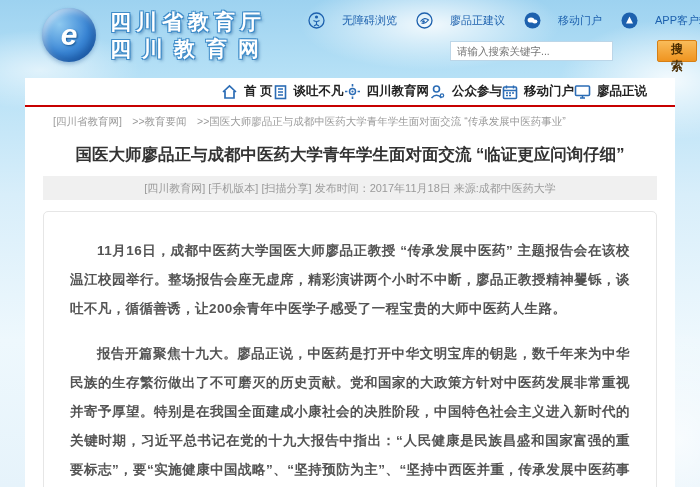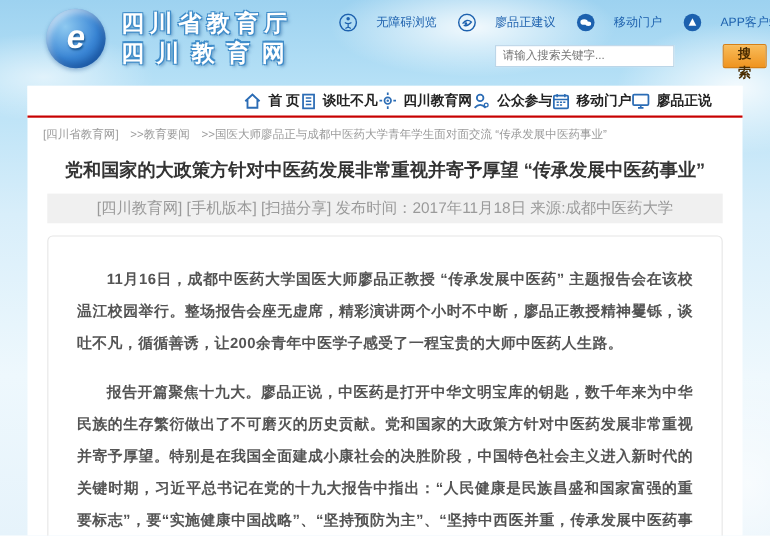--- a/index.html
+++ b/index.html
@@ -44,25 +44,25 @@
     font-family:inherit; padding-left:3px; }
 
   
   .col { position:absolute; left:25px; top:78px; width:650px; height:409px; background:#fff; }
 
   .nav { height:29px; display:flex; align-items:center; justify-content:flex-end;
     padding:0 28px; border-bottom:2px solid #c70000; background:#fff; }
   .nav-item { display:flex; align-items:center; gap:6px; font-size:12.5px; font-weight:bold; color:#222; cursor:pointer; white-space:nowrap; }
   .nav-item svg { display:block; }
 
-  .crumb { padding:8px 14px 6px; font-size:10.5px; color:#9a9a9a; cursor:pointer; }
+  .crumb { padding:8px 28px 6px; font-size:10.5px; color:#9a9a9a; cursor:pointer; }
 
   .title { margin:9px 24px 10px; text-align:center; font-size:16.5px; font-weight:bold; color:#333; }
 
-  .meta { margin:0 18px; background:#f0f0f0; text-align:center; font-size:14px; color:#9a9a9a; padding:5px 0 4px; }
+  .meta { margin:0 18px; background:#f0f0f0; text-align:center; font-size:11px; color:#9a9a9a; padding:5px 0 4px; }
 
   .bodybox { margin:11px 18px 0; border:1px solid #e6e6e6; border-radius:5px;
     padding:24px 26px 10px; font-size:13.5px; color:#545454; line-height:29px; letter-spacing:.4px; }
   .bodybox p { text-indent:2em; margin-bottom:16px; text-align:justify;font-weight:bold; }
 </style>
 </head>
 <body>
 
 <div class="page">
   <div class="cloud cloud1"></div>
@@ -192,21 +192,21 @@
               <rect x="1.5" y="2" width="14" height="9.5" rx="1" fill="none" stroke="#2b6cb5" stroke-width="1.6"></rect>
               <path d="M6 14 H11 M8.5 11.5 V14" stroke="#2b6cb5" stroke-width="1.5"></path>
             </svg>
           </span>
         <span>廖品正说</span>
       </div>
     </div>
 
     <div class="crumb">[四川省教育网]　&gt;&gt;教育要闻　&gt;&gt;国医大师廖品正与成都中医药大学青年学生面对面交流 “传承发展中医药事业”</div>
 
-    <div class="title">党和国家的大政策方针对中医药发展非常重视并寄予厚望 “传承发展中医药事业”</div>
+    <div class="title">国医大师廖品正与成都中医药大学青年学生面对面交流 “临证更应问询仔细”</div>
 
     <div class="meta">[四川教育网] [手机版本] [扫描分享] 发布时间：2017年11月18日  来源:成都中医药大学</div>
 
     <div class="bodybox">
       <p>11月16日，成都中医药大学国医大师廖品正教授 “传承发展中医药” 主题报告会在该校温江校园举行。整场报告会座无虚席，精彩演讲两个小时不中断，廖品正教授精神矍铄，谈吐不凡，循循善诱，让200余青年中医学子感受了一程宝贵的大师中医药人生路。</p>
       <p>报告开篇聚焦十九大。廖品正说，中医药是打开中华文明宝库的钥匙，数千年来为中华民族的生存繁衍做出了不可磨灭的历史贡献。党和国家的大政策方针对中医药发展非常重视并寄予厚望。特别是在我国全面建成小康社会的决胜阶段，中国特色社会主义进入新时代的关键时期，习近平总书记在党的十九大报告中指出：“人民健康是民族昌盛和国家富强的重要标志”，要“实施健康中国战略”、“坚持预防为主”、“坚持中西医并重，传承发展中医药事业”。学习习近平新时代中国特色社会主义思想，在治国理政方略中也能看到许多中医药文化元素，同时，《中医药法》于今年7月1日正式实施。当前中医药事业的振兴发展迎来了天时地利人和的大好时机，我们中医药人应当坚定理想信念，勇于奋斗，做好中医药学的传承发展创新，为中华民族伟大复兴做出贡献。廖品正回顾了自己的中医药人生路，结合自己行医50余年的生动临床事例，讲述在中医治疗的确切性和有效性中找到对中医的自信。中医人如何获得自信呢？廖品正建议“首当通晓中医理论，谙熟诊疗技能，心怀仁义之心，临证更应问询仔细，望色切脉，明察秋毫，辨别阴阳虚实，表里脏腑，谨慎处方。”</p>
     </div>
   </div>
 </div>
 

